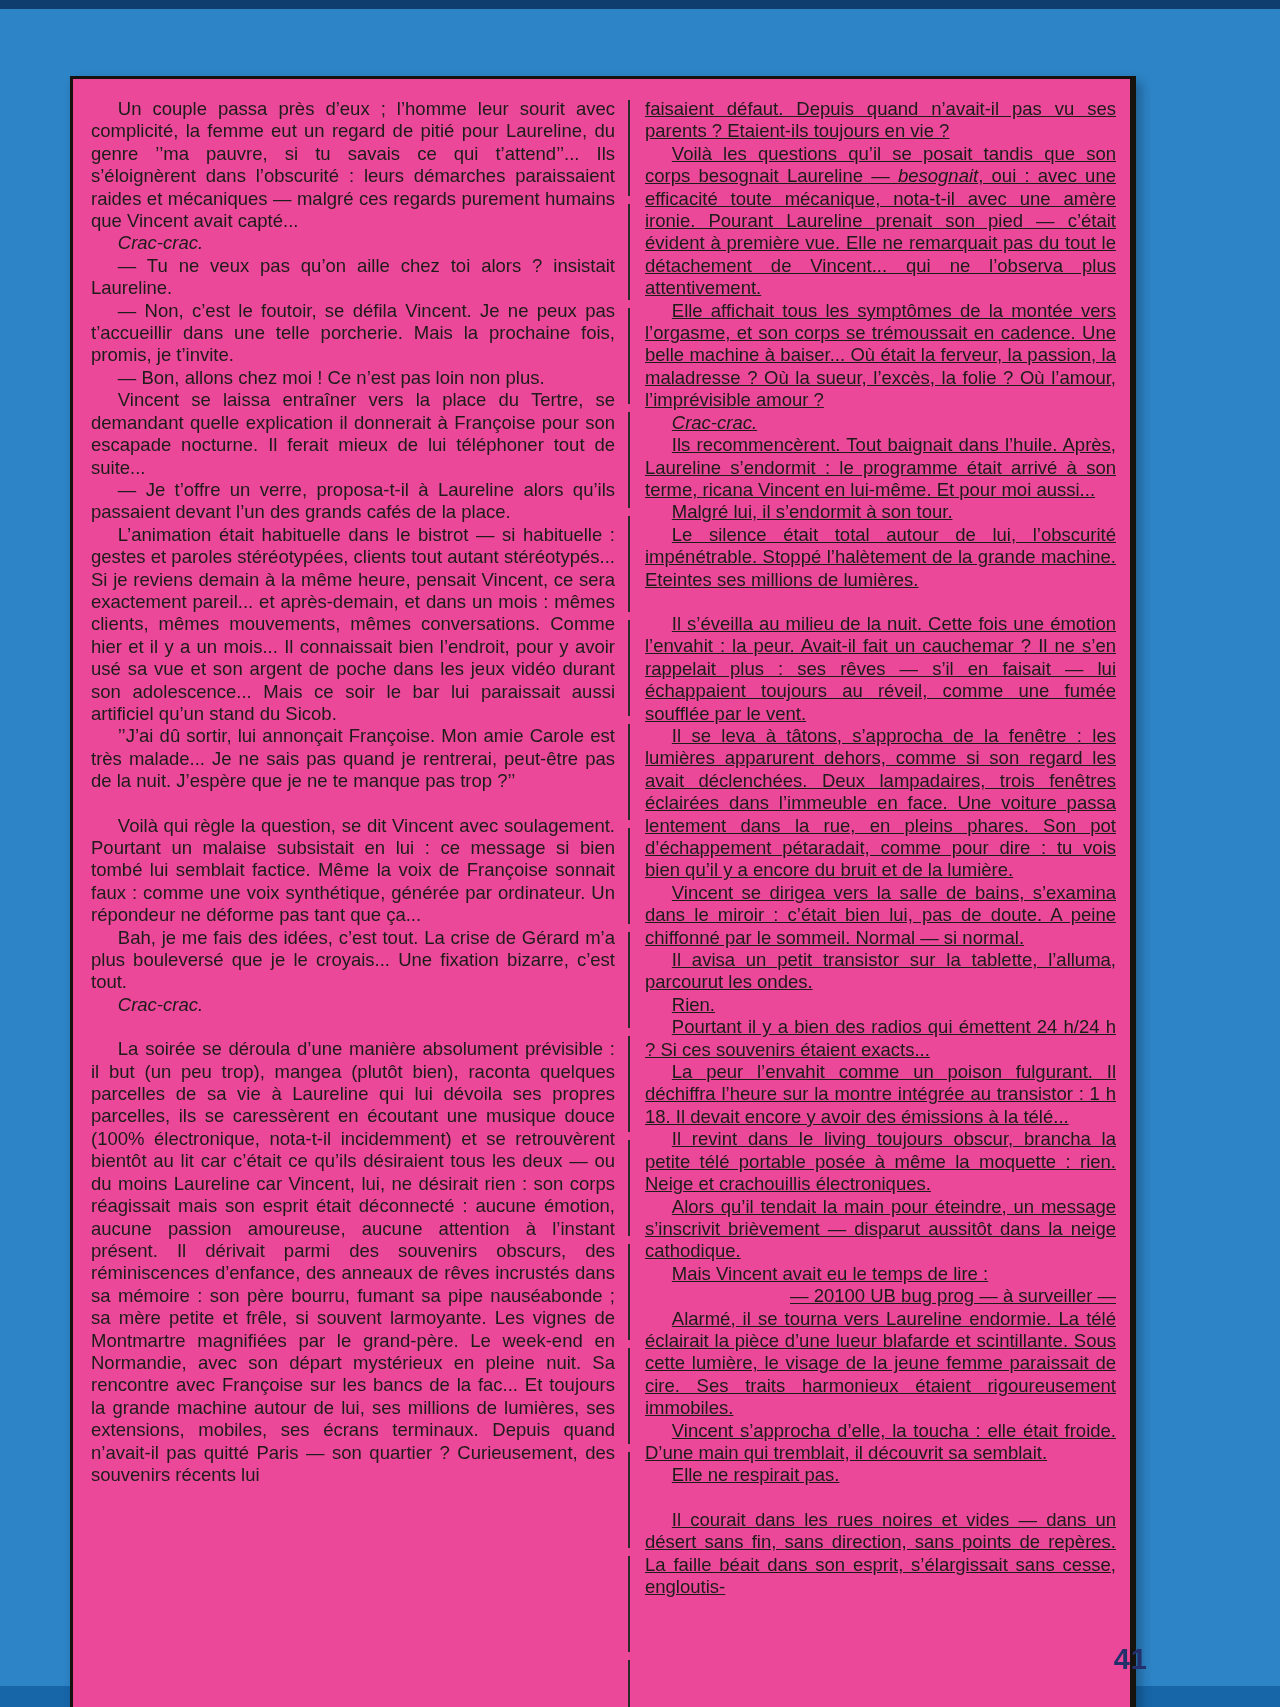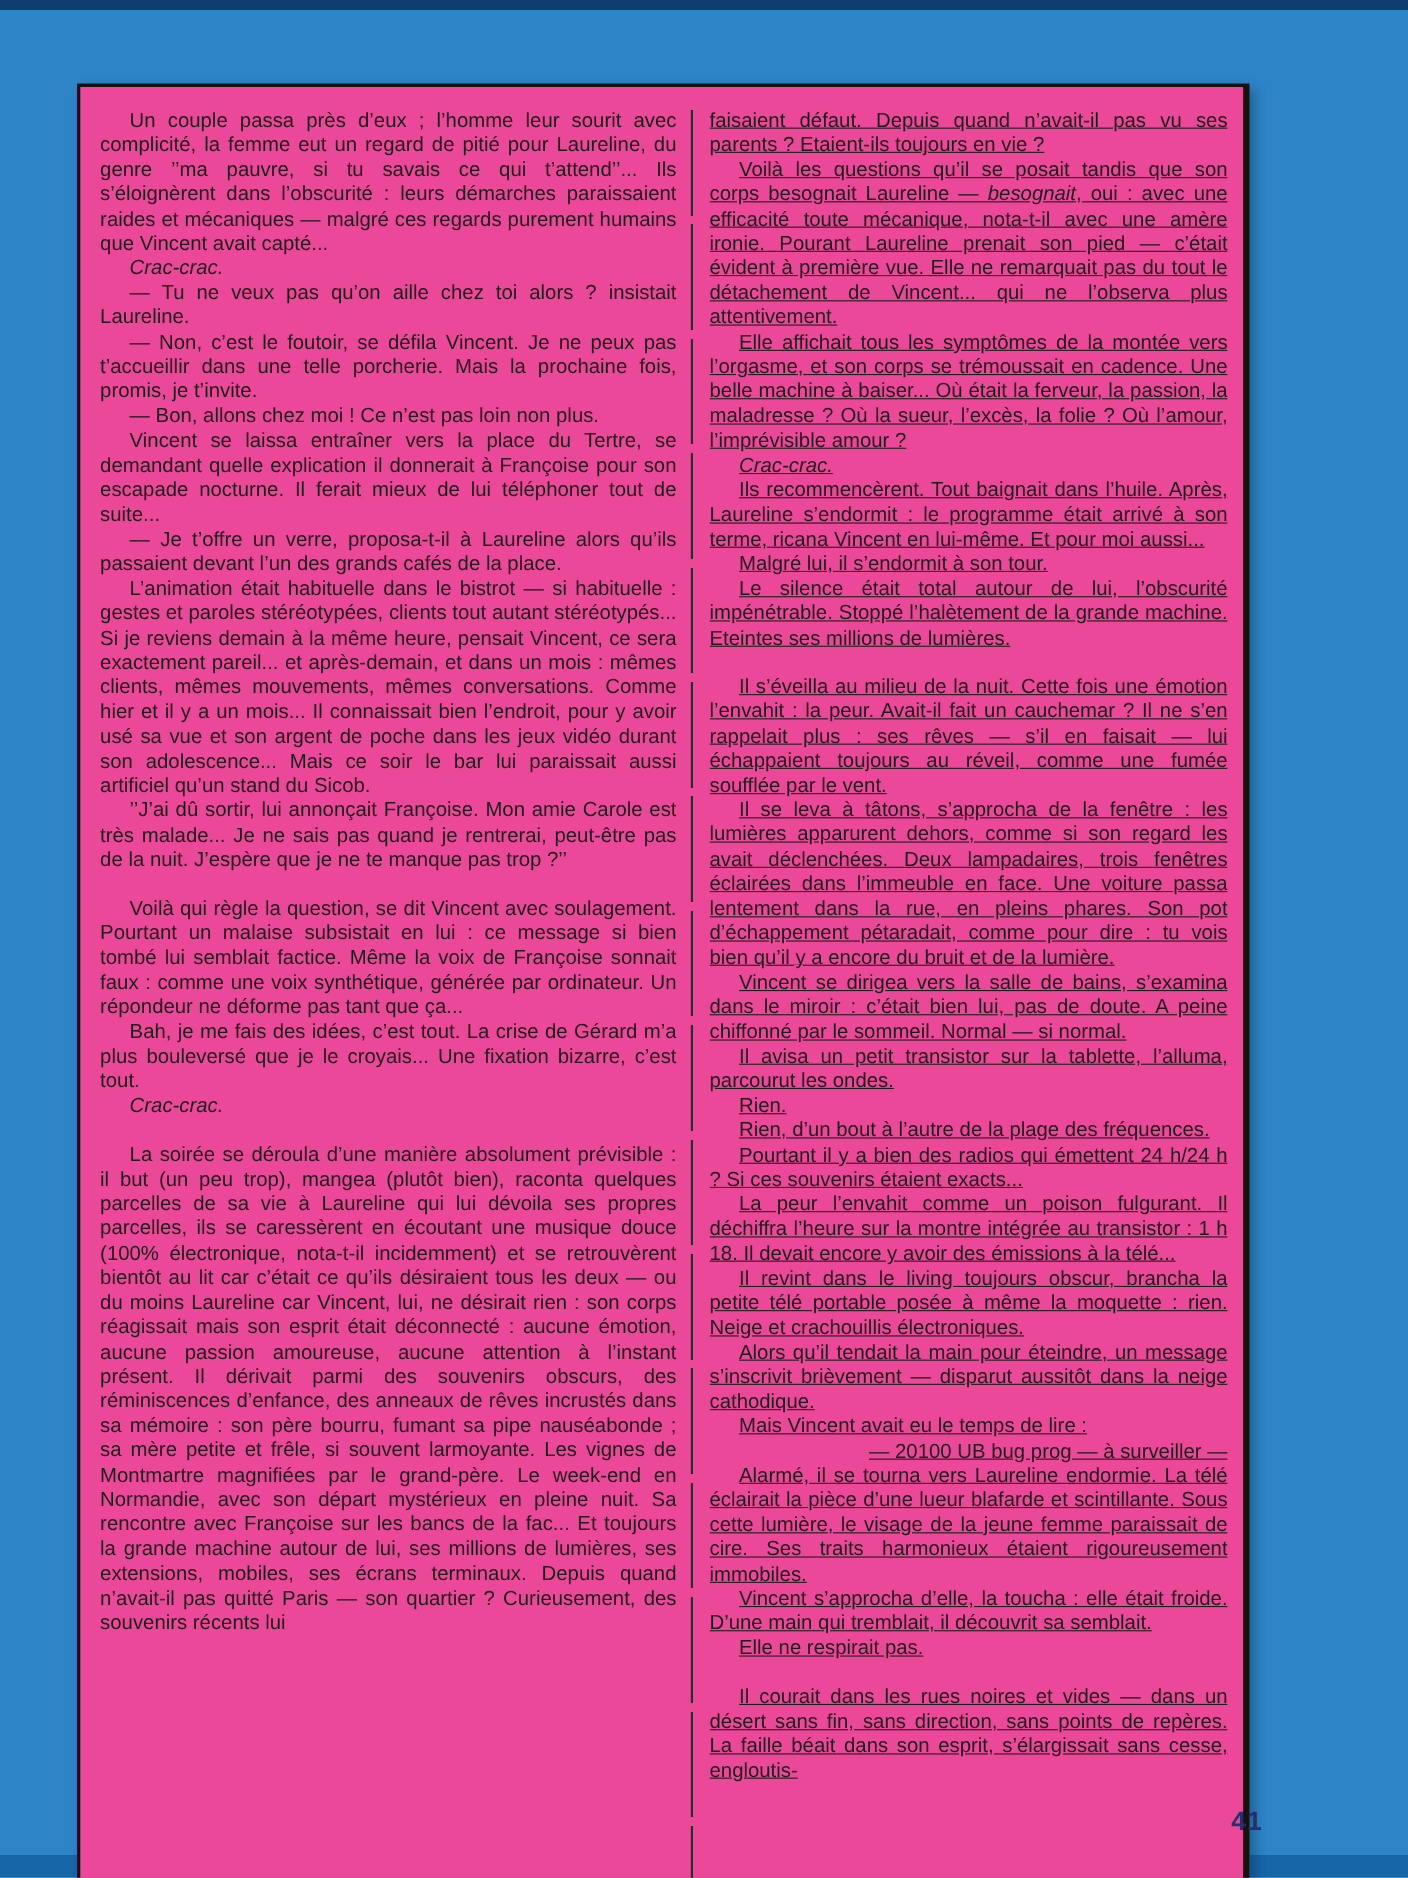--- a/index.html
+++ b/index.html
@@ -60,21 +60,21 @@
     text-indent: 1.45em;
   }
   .para.flush { text-indent: 0; }
   .para.gap   { margin-top: 22px; }
   .para.inset { text-indent: 4.8em; text-align: right; }
   .page-number {
     position: absolute;
     right: 132px;
     top: 1643px;
     color: #23306b;
-    font-size: 24px;
+    font-size: 29px;
     font-weight: bold;
     letter-spacing: 1px;
   }
 </style>
 </head>
 <body>
 
 <div class="paper">
   <div class="paper-inner">
     <div class="col col-left">
@@ -99,21 +99,20 @@
         <p class="para">Elle affichait tous les symptômes de la montée vers l’orgasme, et son corps se trémoussait en cadence. Une belle machine à baiser... Où était la ferveur, la passion, la maladresse ? Où la sueur, l’excès, la folie ? Où l’amour, l’imprévisible amour ?</p>
         <p class="para"><i>Crac-crac.</i></p>
         <p class="para">Ils recommencèrent. Tout baignait dans l’huile. Après, Laureline s’endormit : le programme était arrivé à son terme, ricana Vincent en lui-même. Et pour moi aussi...</p>
         <p class="para">Malgré lui, il s’endormit à son tour.</p>
         <p class="para">Le silence était total autour de lui, l’obscurité impénétrable. Stoppé l’halètement de la grande machine. Eteintes ses millions de lumières.</p>
         <p class="para gap">Il s’éveilla au milieu de la nuit. Cette fois une émotion l’envahit : la peur. Avait-il fait un cauchemar ? Il ne s’en rappelait plus : ses rêves — s’il en faisait — lui échappaient toujours au réveil, comme une fumée soufflée par le vent.</p>
         <p class="para">Il se leva à tâtons, s’approcha de la fenêtre : les lumières apparurent dehors, comme si son regard les avait déclenchées. Deux lampadaires, trois fenêtres éclairées dans l’immeuble en face. Une voiture passa lentement dans la rue, en pleins phares. Son pot d’échappement pétaradait, comme pour dire : tu vois bien qu’il y a encore du bruit et de la lumière.</p>
         <p class="para">Vincent se dirigea vers la salle de bains, s’examina dans le miroir : c’était bien lui, pas de doute. A peine chiffonné par le sommeil. Normal — si normal.</p>
         <p class="para">Il avisa un petit transistor sur la tablette, l’alluma, parcourut les ondes.</p>
         <p class="para">Rien.</p>
-        <p class="para">Rien, d’un bout à l’autre de la plage des fréquences.</p>
         <p class="para">Pourtant il y a bien des radios qui émettent 24 h/24 h ? Si ces souvenirs étaient exacts...</p>
         <p class="para">La peur l’envahit comme un poison fulgurant. Il déchiffra l’heure sur la montre intégrée au transistor : 1 h 18. Il devait encore y avoir des émissions à la télé...</p>
         <p class="para">Il revint dans le living toujours obscur, brancha la petite télé portable posée à même la moquette : rien. Neige et crachouillis électroniques.</p>
         <p class="para">Alors qu’il tendait la main pour éteindre, un message s’inscrivit brièvement — disparut aussitôt dans la neige cathodique.</p>
         <p class="para">Mais Vincent avait eu le temps de lire :</p>
         <p class="para inset">— 20100 UB bug prog — à surveiller —</p>
         <p class="para">Alarmé, il se tourna vers Laureline endormie. La télé éclairait la pièce d’une lueur blafarde et scintillante. Sous cette lumière, le visage de la jeune femme paraissait de cire. Ses traits harmonieux étaient rigoureusement immobiles.</p>
         <p class="para">Vincent s’approcha d’elle, la toucha : elle était froide. D’une main qui tremblait, il découvrit sa semblait.</p>
         <p class="para">Elle ne respirait pas.</p>
         <p class="para gap">Il courait dans les rues noires et vides — dans un désert sans fin, sans direction, sans points de repères. La faille béait dans son esprit, s’élargissait sans cesse, engloutis-</p>

